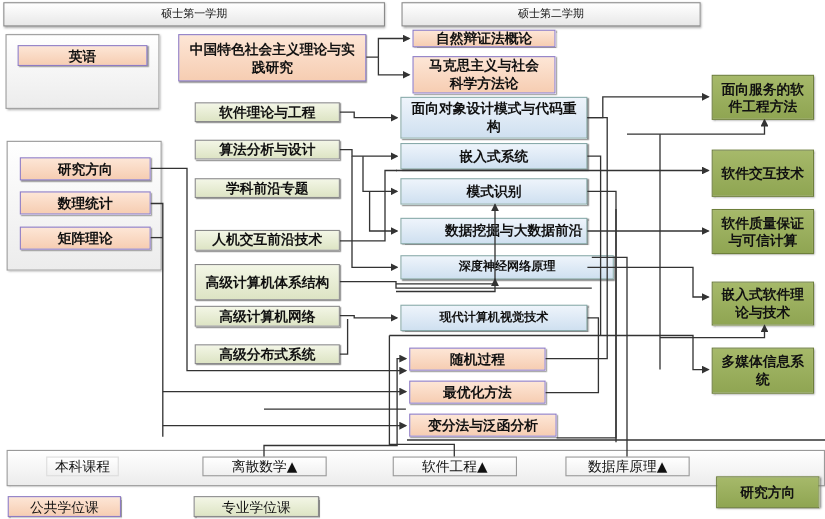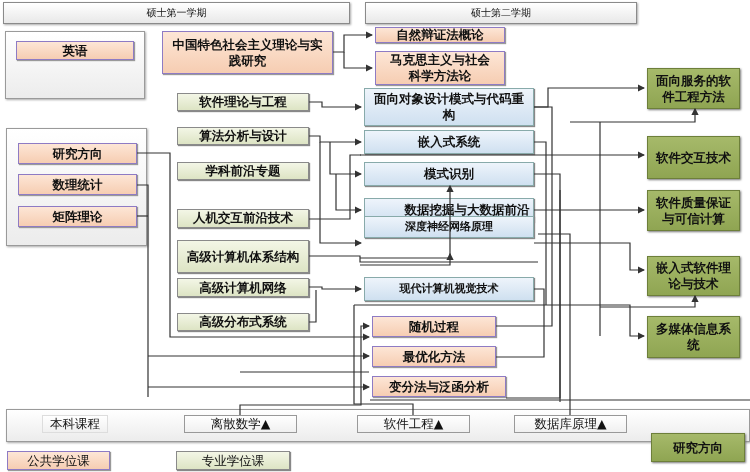--- a/index.html
+++ b/index.html
@@ -41,21 +41,21 @@
 <div class="box pro" style="left:177px;top:162px;width:132px;height:18px;">学科前沿专题</div>
 <div class="box pro" style="left:177px;top:209px;width:132px;height:19px;font-family:Liberation Serif, serif;">人机交互前沿技术</div>
 <div class="box pro" style="left:177px;top:240px;width:132px;height:33px;">高级计算机体系结构</div>
 <div class="box pro" style="left:177px;top:278px;width:132px;height:19px;text-align:center;">高级计算机网络</div>
 <div class="box pro" style="left:177px;top:313px;width:132px;height:18px;">高级分布式系统</div>
 
 <div class="box ele" style="left:364px;top:88px;width:170px;height:38px;padding:0 6px;">面向对象设计模式与代码重构</div>
 <div class="box ele" style="left:364px;top:130px;width:170px;height:24px;">嵌入式系统</div>
 <div class="box ele" style="left:364px;top:162px;width:170px;height:24px;text-align:center;">模式识别</div>
 <div class="box ele" style="left:364px;top:198px;width:170px;height:24px;padding-left:36px;">数据挖掘与大数据前沿</div>
-<div class="box ele small" style="left:364px;top:216px;width:170px;height:22px;font-family:Liberation Serif, serif;">深度神经网络原理</div>
+<div class="box ele small" style="left:364px;top:232px;width:194px;height:22px;font-family:Liberation Serif, serif;">深度神经网络原理</div>
 <div class="box ele small" style="left:364px;top:277px;width:170px;height:24px;">现代计算机视觉技术</div>
 
 <div class="box res" style="left:647px;top:68px;width:93px;height:41px;padding:0 4px;">面向服务的软件工程方法</div>
 <div class="box res" style="left:647px;top:136px;width:93px;height:43px;">软件交互技术</div>
 <div class="box res" style="left:647px;top:190px;width:93px;height:41px;padding:0 4px;">软件质量保证与可信计算</div>
 <div class="box res" style="left:647px;top:256px;width:93px;height:40px;padding:0 4px;">嵌入式软件理论与技术</div>
 <div class="box res" style="left:647px;top:316px;width:93px;height:42px;padding:0 4px;">多媒体信息系统</div>
 
 <div class="box und" style="left:42px;top:415px;width:66px;height:18px;border-color:#ddd;">本科课程</div>
 <div class="box und" style="left:184px;top:415px;width:113px;height:18px;">离散数学▲</div>

